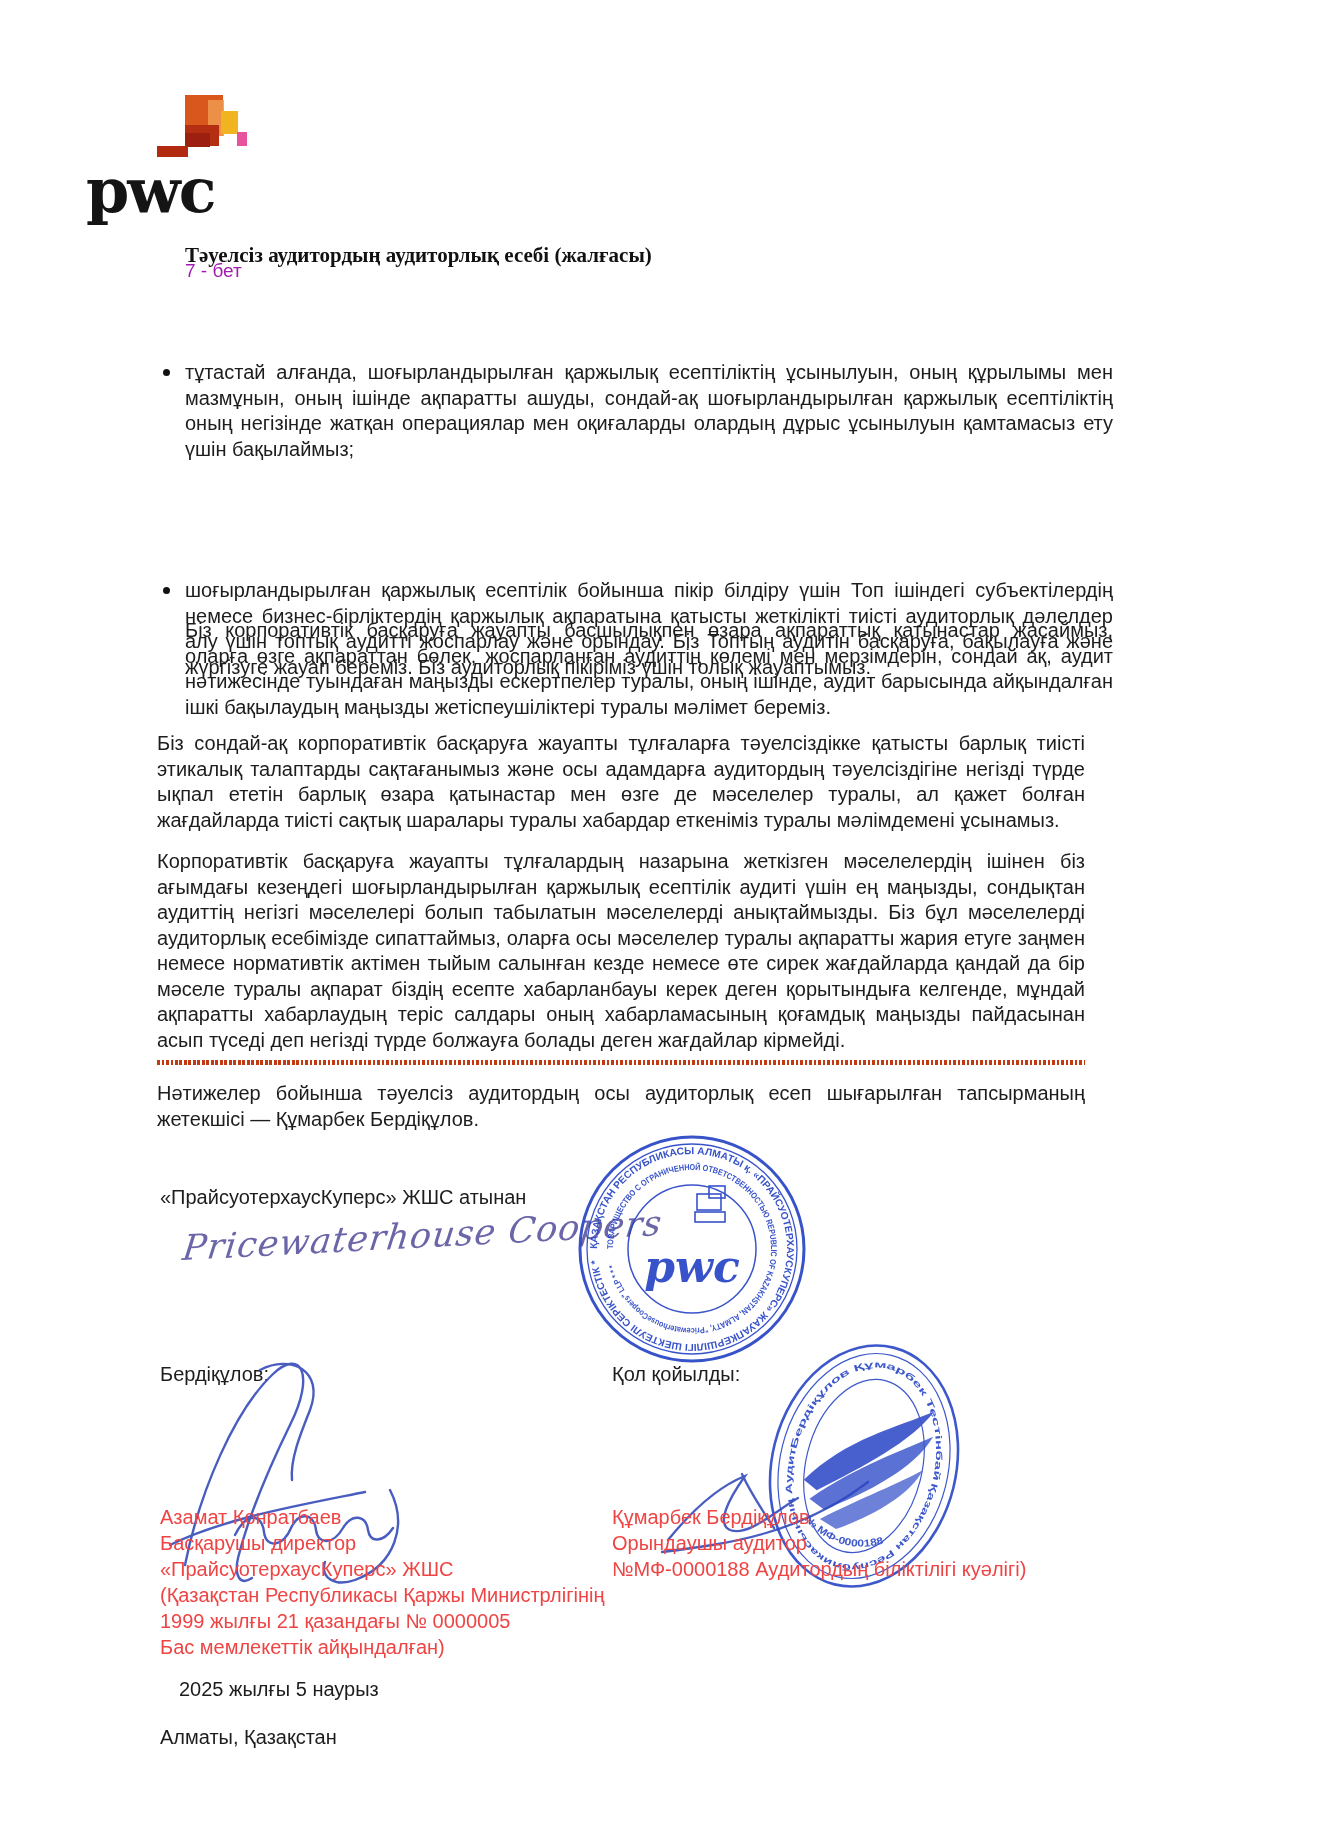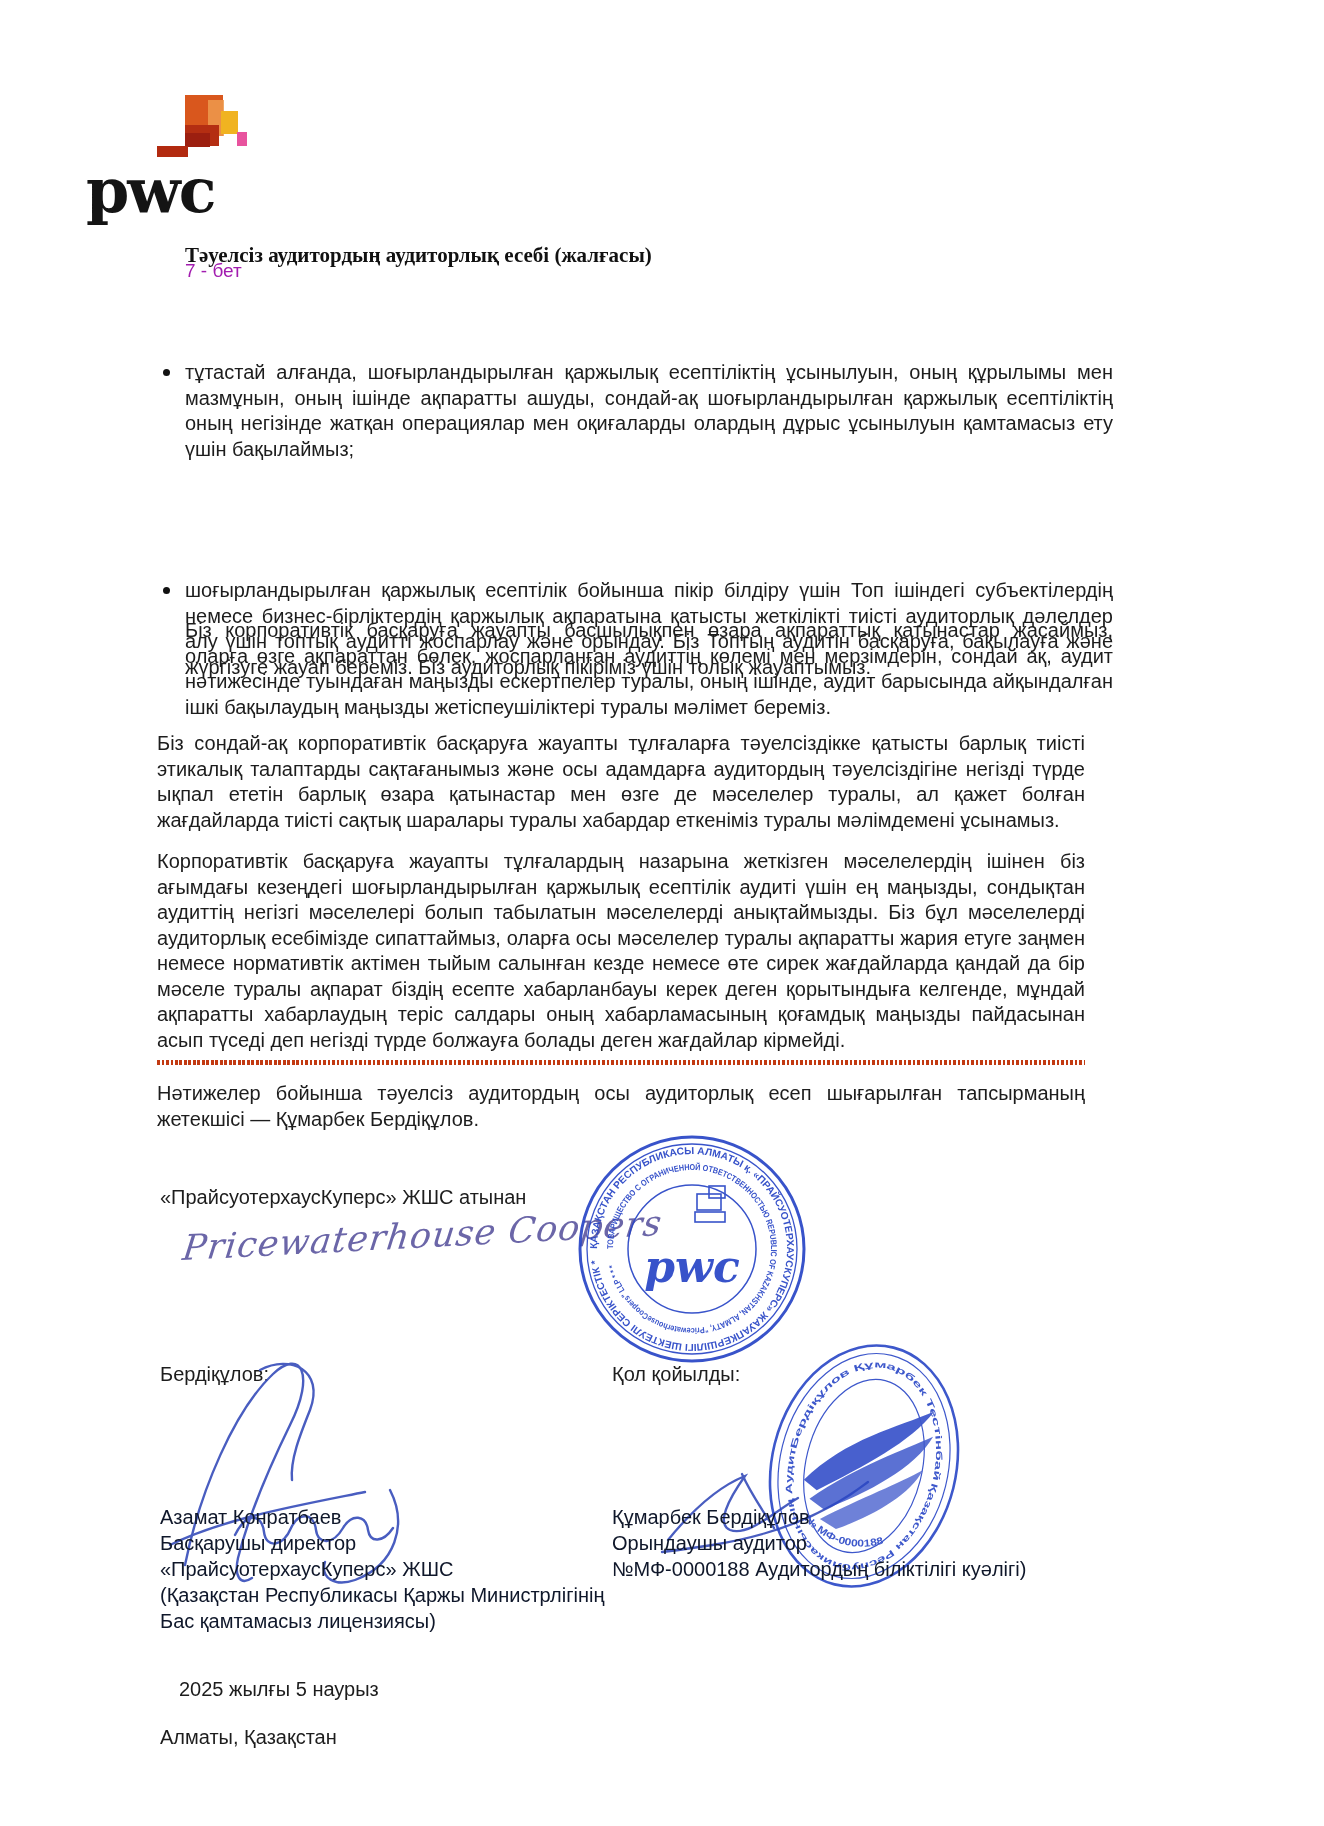--- a/index.html
+++ b/index.html
@@ -56,21 +56,21 @@
     font-size:35px;color:#6B66A8;letter-spacing:1px;
     transform:rotate(-3deg) skewX(-10deg);transform-origin:left center;
     white-space:nowrap;
   }
   .label-line{position:absolute;font-size:20px;color:#1d1d1d;}
   .lbl-approved{left:160px;top:1363px;}
   .lbl-signed{left:612px;top:1363px;}
   .sig-svg{position:absolute;}
   .stamp-round{position:absolute;left:575px;top:1132px;width:234px;height:234px;opacity:.93;}
   .stamp-oval{position:absolute;left:764px;top:1336px;width:200px;height:260px;transform:rotate(14deg);opacity:.9;}
-  .col-block{position:absolute;font-size:20px;line-height:26px;color:#0f172a;}
+  .col-block{position:absolute;font-size:20px;line-height:26px;color:#ef4444;}
   .col-left{left:160px;top:1504px;}
   .col-right{left:612px;top:1504px;}
   .date-line{position:absolute;left:160px;top:1678px;font-size:20px;margin-left:19px;}
   .place-line{position:absolute;left:160px;top:1726px;font-size:20px;}
   .stamp-txt{font-family:"Liberation Sans", sans-serif;font-weight:bold;fill:#2946C6;}
 </style>
 </head>
 <body>
 
 <div class="page">
@@ -171,21 +171,22 @@
     <text class="stamp-txt" font-size="10">
       <textPath href="#ov-num" textLength="88" lengthAdjust="spacingAndGlyphs">№ МФ-0000188</textPath>
     </text>
   </svg>
 
   <div class="col-block col-left">
     <div>Азамат Қонратбаев</div>
     <div>Басқарушы директор</div>
     <div>«ПрайсуотерхаусКуперс» ЖШС</div>
     <div>(Қазақстан Республикасы Қаржы Министрлігінің</div>
-    <div>Бас қамтамасыз лицензиясы)</div>
+    <div>1999 жылғы 21 қазандағы № 0000005</div>
+    <div>Бас мемлекеттік айқындалған)</div>
   </div>
 
   <div class="col-block col-right">
     <div>Құмарбек Бердіқұлов</div>
     <div>Орындаушы аудитор</div>
     <div>№МФ-0000188  Аудитордың біліктілігі куәлігі)</div>
   </div>
 
   <div class="date-line">2025 жылғы 5 наурыз</div>
   <div class="place-line">Алматы, Қазақстан</div>

